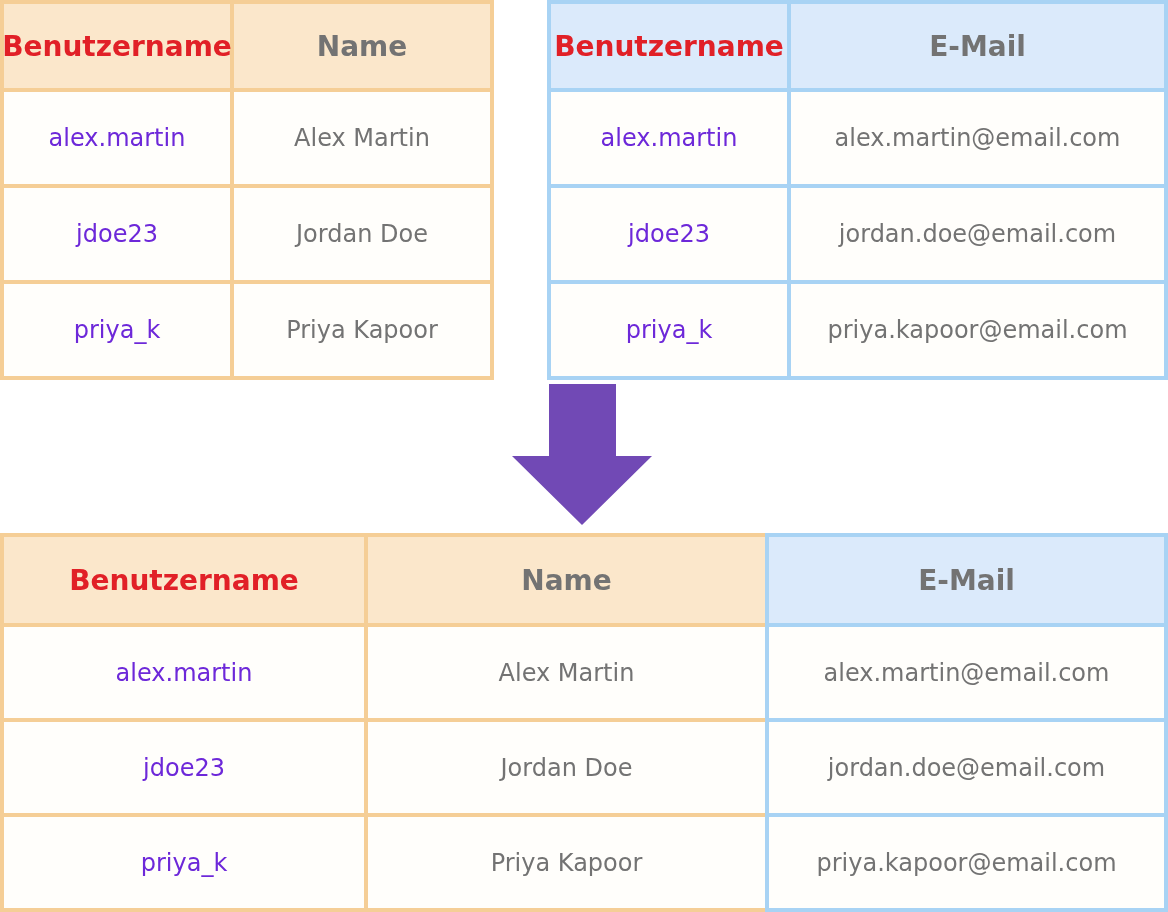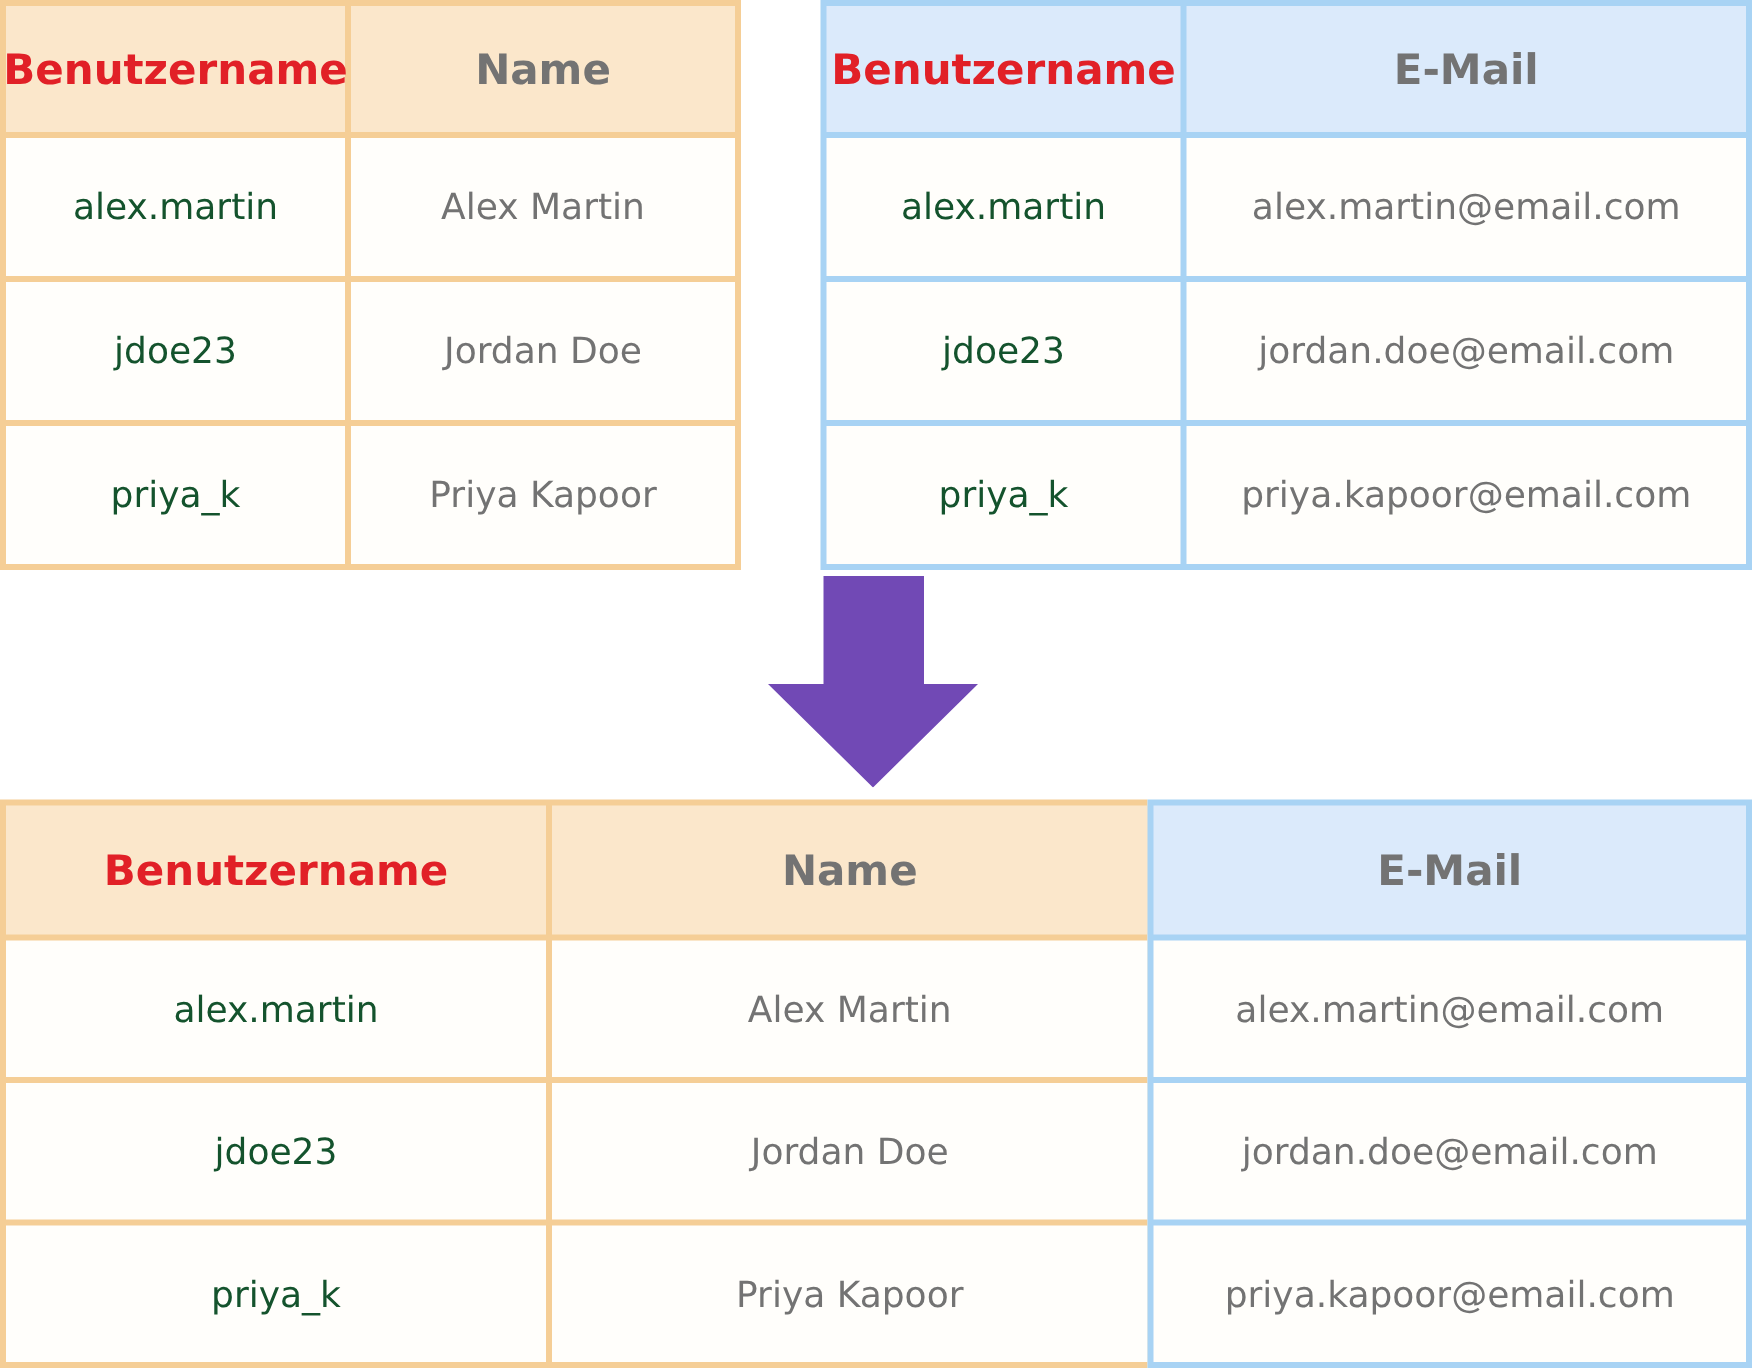--- a/index.html
+++ b/index.html
@@ -29,21 +29,21 @@
     display: flex;
     align-items: center;
     justify-content: center;
     font-size: 24px;
     color: #737373;
     text-align: center;
   }
   .cell.hdr { font-weight: bold; font-size: 28px; }
   .cell.hdr-orange { background: #FBE7CB; }
   .cell.hdr-blue   { background: #DBEAFB; }
-  .red      { color: #14532d; }
+  .red      { color: #6d28d9; }
   .red-bold { color: #E12027; }
   .arrow-wrap {
     position: absolute;
     left: 512px;
     top: 384px;
     width: 140px;
     height: 141px;
   }
 </style>
 </head>

